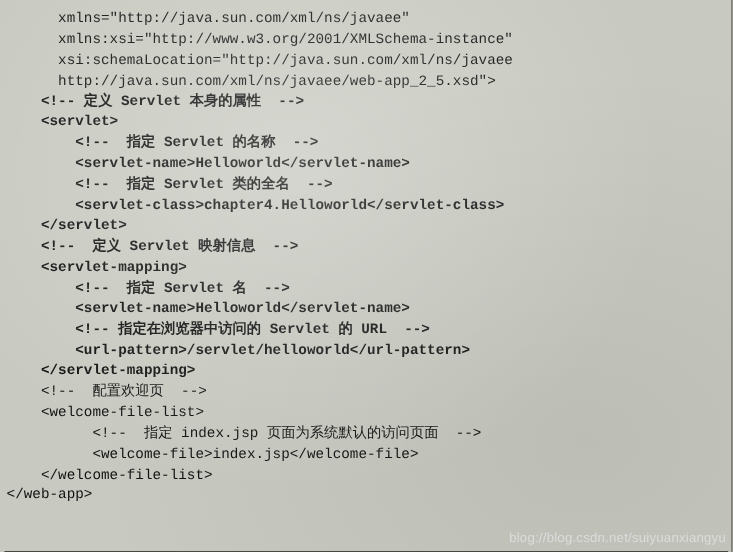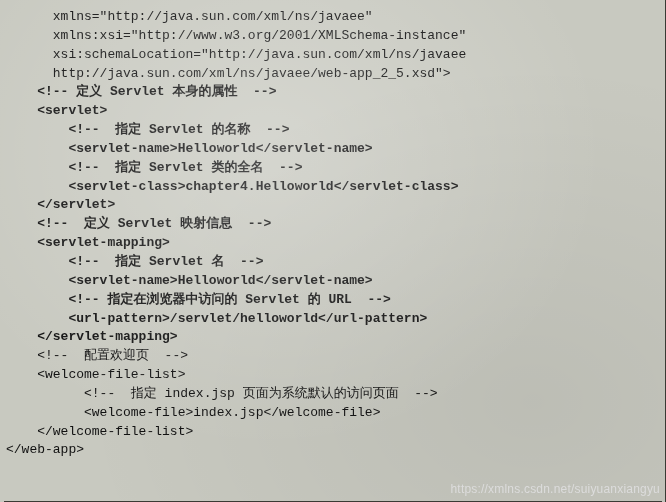--- a/index.html
+++ b/index.html
@@ -76,15 +76,15 @@
 <span class="b">        &lt;!-- 指定在浏览器中访问的 Servlet 的 URL  --&gt;</span>
 <span class="b">        &lt;url-pattern&gt;/servlet/helloworld&lt;/url-pattern&gt;</span>
 <span class="b">    &lt;/servlet-mapping&gt;</span>
 <span>    &lt;!--  配置欢迎页  --&gt;</span>
 <span>    &lt;welcome-file-list&gt;</span>
 <span>          &lt;!--  指定 index.jsp 页面为系统默认的访问页面  --&gt;</span>
 <span>          &lt;welcome-file&gt;index.jsp&lt;/welcome-file&gt;</span>
 <span>    &lt;/welcome-file-list&gt;</span>
 <span>&lt;/web-app&gt;</span></pre>
 
-<div class="watermark">https://xmlns.csdn.net/suiyuanxiangyu</div>
+<div class="watermark">blog://blog.csdn.net/suiyuanxiangyu</div>
 <div class="border-bottom"></div>
 <div class="border-right"></div>
 
 </body></html>

